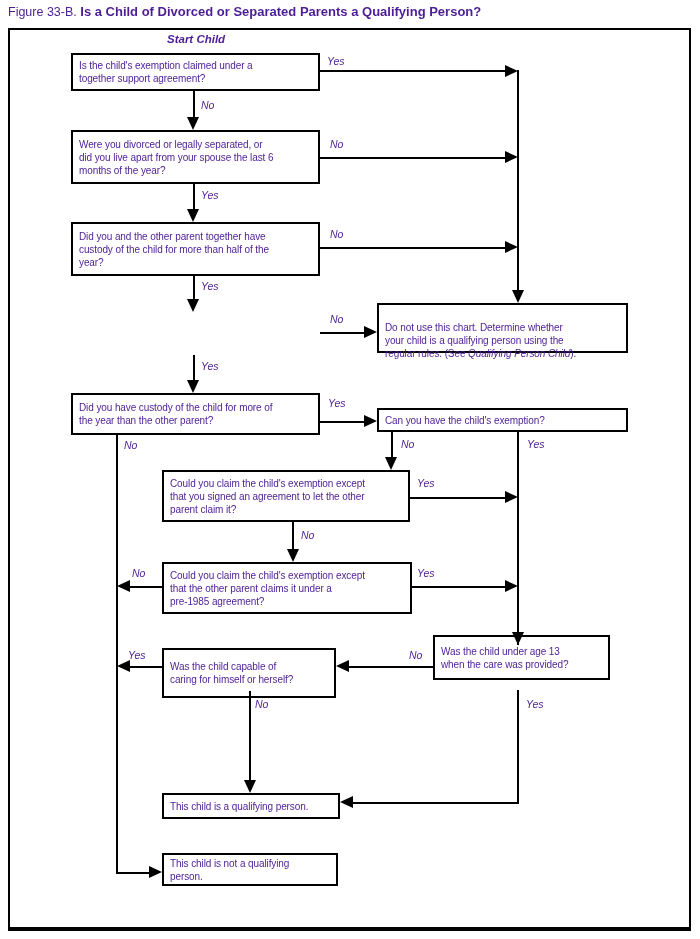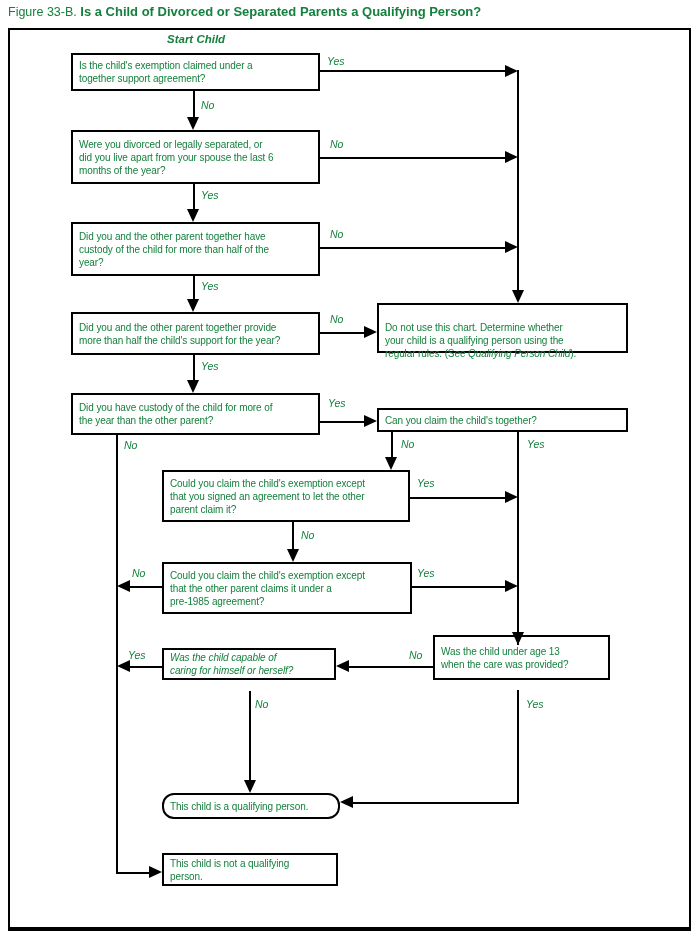--- a/index.html
+++ b/index.html
@@ -1,17 +1,17 @@
 <!DOCTYPE html>
 <html><head>
 <meta charset="utf-8">
 <style>
   html,body{margin:0;padding:0;background:#fff;}
   .page{position:relative;width:700px;height:939px;background:#fff;overflow:hidden;
-        font-family:"Liberation Sans",sans-serif;color:#15803d;}
+        font-family:"Liberation Sans",sans-serif;color:#4c1d95;}
   .title{position:absolute;left:8px;top:4px;font-size:12.5px;white-space:nowrap;}
   .title b{font-size:13px;}
   .frame{position:absolute;left:8px;top:28px;width:679px;height:897px;
          border:2px solid #000;border-bottom:4px solid #000;}
   .start{position:absolute;left:167px;top:33px;font-size:11.5px;font-weight:bold;font-style:italic;}
   .node{position:absolute;border:2px solid #000;background:#fff;box-sizing:border-box;
         font-size:10px;line-height:1.3;letter-spacing:-0.1px;white-space:pre-line;
         padding:3px 6px;display:flex;align-items:center;}
   .lbl{position:absolute;font-size:10.5px;font-style:italic;white-space:nowrap;}
   .hl{position:absolute;height:2px;background:#000;}
@@ -33,42 +33,40 @@
   <div class="start">Start Child</div>
 
   <div class="node" style="left:71px;top:53px;width:249px;height:38px;">Is the child's exemption claimed under a
 together support agreement?</div>
   <div class="node" style="left:71px;top:130px;width:249px;height:54px;">Were you divorced or legally separated, or
 did you live apart from your spouse the last 6
 months of the year?</div>
   <div class="node" style="left:71px;top:222px;width:249px;height:54px;">Did you and the other parent together have
 custody of the child for more than half of the
 year?</div>
-  <div class="node" style="left:71px;top:312px;width:249px;height:43px;">Did you and the other parent together provide
-more than half the child's support for the year?</div>
   <div class="node" style="left:71px;top:393px;width:249px;height:42px;">Did you have custody of the child for more of
 the year than the other parent?</div>
 
   <div class="node" style="left:377px;top:303px;width:251px;height:50px;display:block;padding-top:16px;"><span>Do not use this chart. Determine whether
 your child is a qualifying person using the
 regular rules. (See </span><i>Qualifying Person Child</i><span>).</span></div>
-  <div class="node" style="left:377px;top:408px;width:251px;height:24px;">Can you claim the child's together?</div>
+  <div class="node" style="left:377px;top:408px;width:251px;height:24px;">Can you have the child's exemption?</div>
 
   <div class="node" style="left:162px;top:470px;width:248px;height:52px;">Could you claim the child's exemption except
 that you signed an agreement to let the other
 parent claim it?</div>
   <div class="node" style="left:162px;top:562px;width:250px;height:52px;">Could you claim the child's exemption except
 that the other parent claims it under a
 pre-1985 agreement?</div>
-  <div class="node" style="left:162px;top:648px;width:174px;height:32px;font-style:italic;">Was the child capable of
+  <div class="node" style="left:162px;top:648px;width:174px;height:50px;">Was the child capable of
 caring for himself or herself?</div>
   <div class="node" style="left:433px;top:635px;width:177px;height:45px;">Was the child under age 13
 when the care was provided?</div>
 
-  <div class="node" style="left:162px;top:793px;width:178px;height:26px;border-radius:12px;">This child is a qualifying person.</div>
+  <div class="node" style="left:162px;top:793px;width:178px;height:26px;">This child is a qualifying person.</div>
   <div class="node" style="left:162px;top:853px;width:176px;height:33px;">This child is not a qualifying
 person.</div>
 
   <div class="hl" style="left:320px;top:70px;width:185px;"></div>
   <div class="vl" style="left:517px;top:70px;height:221px;"></div>
   <div class="hl" style="left:320px;top:157px;width:185px;"></div>
   <div class="hl" style="left:320px;top:247px;width:185px;"></div>
   <div class="vl" style="left:193px;top:91px;height:27px;"></div>
   <div class="vl" style="left:193px;top:184px;height:26px;"></div>
   <div class="vl" style="left:193px;top:276px;height:24px;"></div>

